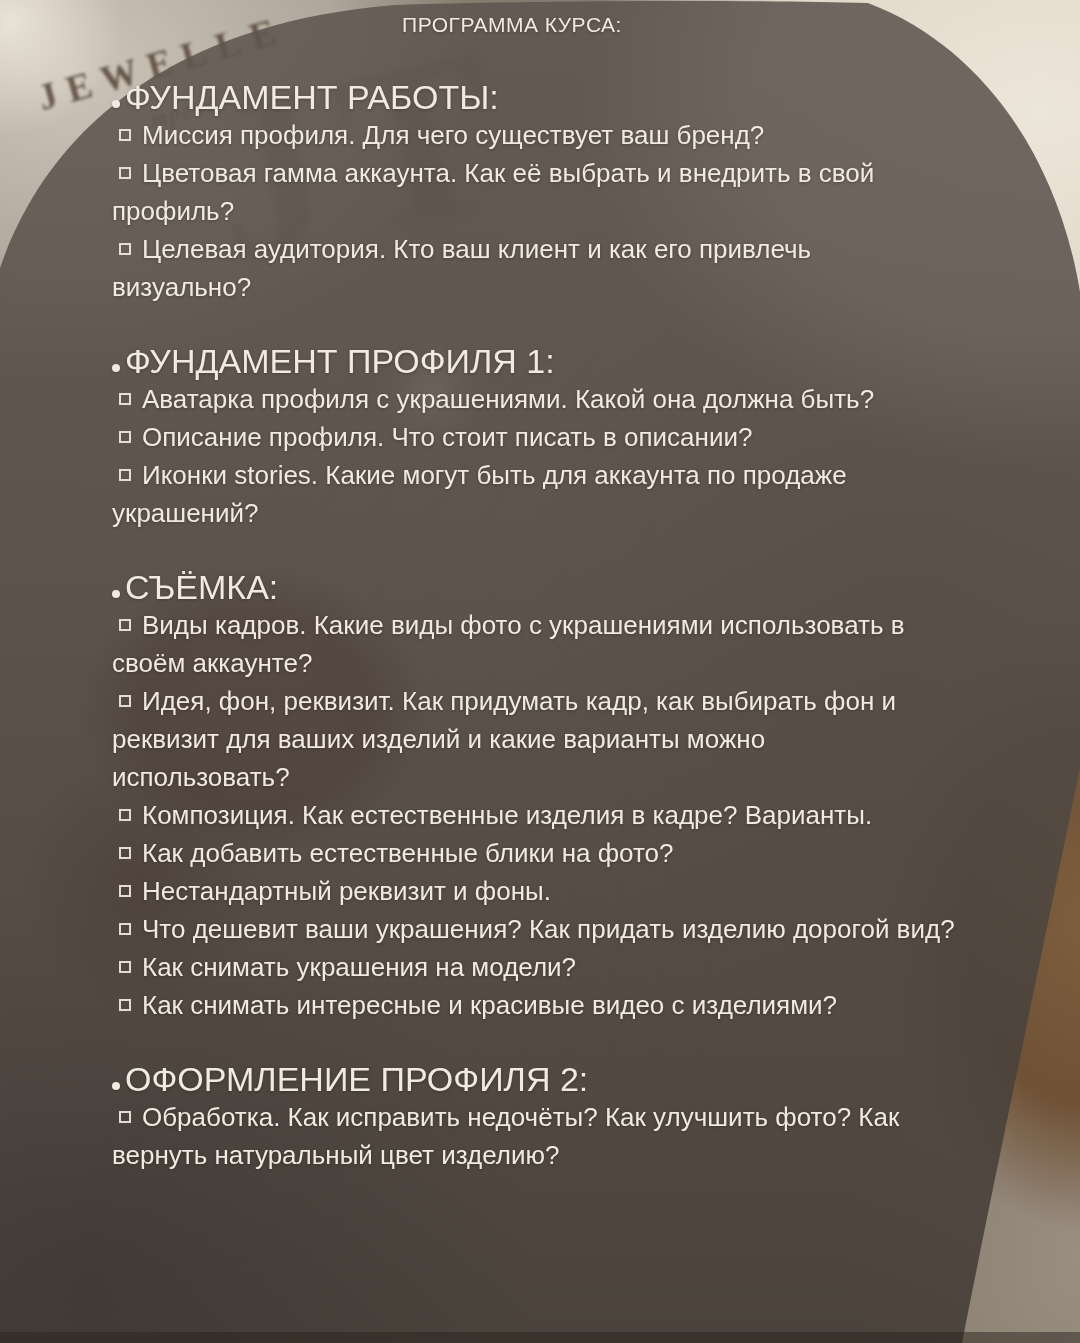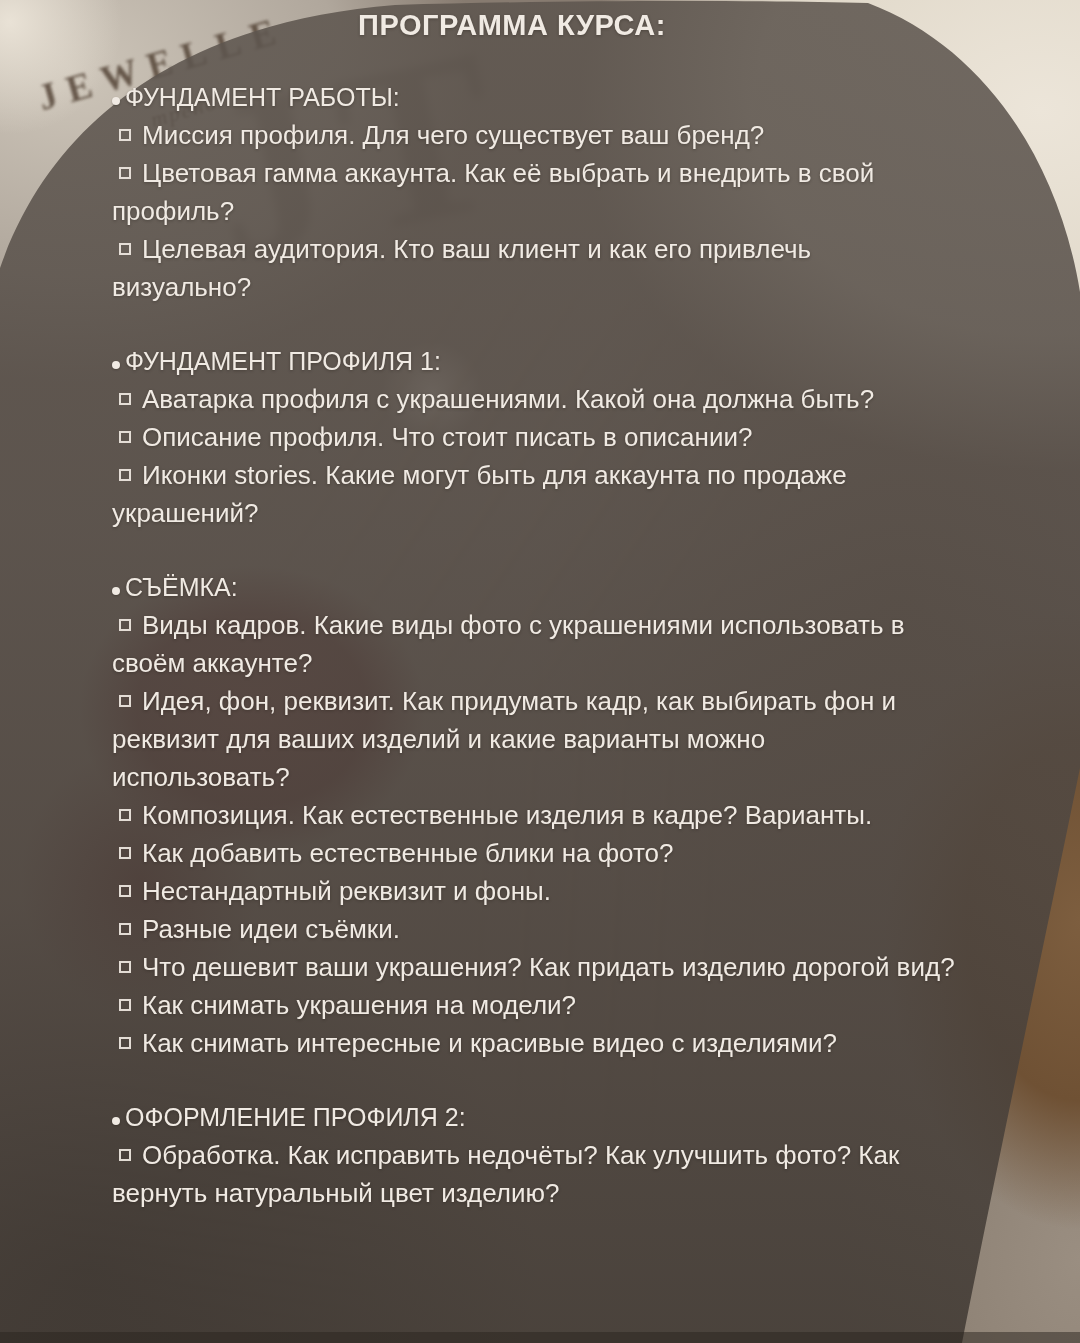--- a/index.html
+++ b/index.html
@@ -82,36 +82,35 @@
   .arch{position:absolute;inset:0;}
   
   .bottom-strip{
     position:absolute;left:0;right:0;bottom:0;height:11px;
     background:rgba(42,35,30,.5);
   }
   
   .title{
     position:absolute;left:0;top:5px;width:1024px;
     text-align:center;
-    font-size:29px;line-height:40px;letter-spacing:.5px;
+    font-size:21px;line-height:40px;letter-spacing:.5px;
     color:#f0eae3;
     text-shadow:0 1px 3px rgba(28,22,18,.35);
-    font-weight:bold;
   }
   .content{
     position:absolute;left:112px;right:56px;top:0;bottom:0;
     padding-top:78px;
     color:#f0eae3;
     font-size:26px;line-height:38px;
     text-shadow:0 1px 3px rgba(28,22,18,.35);
   }
   .section{margin:0;}
   .section + .section{margin-top:36px;}
   p{margin:0;}
-  .heading{font-size:25px;}
+  .heading{font-size:34px;}
   .dot{
     display:inline-block;width:8px;height:8px;border-radius:50%;
     background:#f0eae3;margin-right:5px;vertical-align:1px;
     box-shadow:0 1px 2px rgba(28,22,18,.3);
   }
   .item{text-indent:7px;}
   .sq{
     display:inline-block;width:12px;height:12px;box-sizing:border-box;
     border:2px solid rgba(240,233,226,.92);
     margin-right:11px;vertical-align:3px;
@@ -173,21 +172,20 @@
   <div class="section">
     <p class="heading"><span class="dot"></span><span>СЪЁМКА:</span></p>
     <p class="item"><span class="sq"></span><span class="item-text">Виды кадров. Какие виды фото с украшениями использовать в
 своём аккаунте?</span></p>
     <p class="item"><span class="sq"></span><span class="item-text">Идея, фон, реквизит. Как придумать кадр, как выбирать фон и
 реквизит для ваших изделий и какие варианты можно
 использовать?</span></p>
     <p class="item"><span class="sq"></span><span class="item-text">Композиция. Как естественные изделия в кадре? Варианты.</span></p>
     <p class="item"><span class="sq"></span><span class="item-text">Как добавить естественные блики на фото?</span></p>
     <p class="item"><span class="sq"></span><span class="item-text">Нестандартный реквизит и фоны.</span></p>
-    <p class="item"><span class="sq"></span><span class="item-text">Разные идеи съёмки.</span></p>
     <p class="item"><span class="sq"></span><span class="item-text">Что дешевит ваши украшения? Как придать изделию дорогой вид?</span></p>
     <p class="item"><span class="sq"></span><span class="item-text">Как снимать украшения на модели?</span></p>
     <p class="item"><span class="sq"></span><span class="item-text">Как снимать интересные и красивые видео с изделиями?</span></p>
   </div>
 
   <div class="section">
     <p class="heading"><span class="dot"></span><span>ОФОРМЛЕНИЕ ПРОФИЛЯ 2:</span></p>
     <p class="item"><span class="sq"></span><span class="item-text">Обработка. Как исправить недочёты? Как улучшить фото? Как
 вернуть натуральный цвет изделию?</span></p>
   </div>

